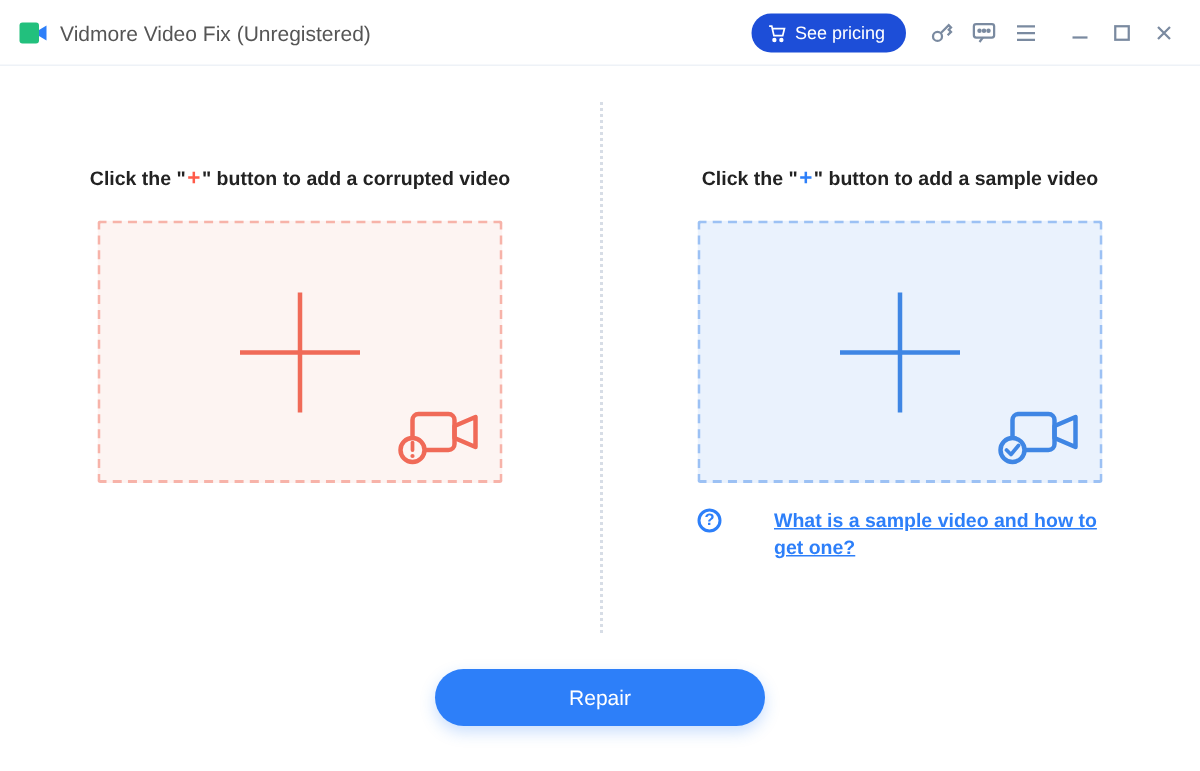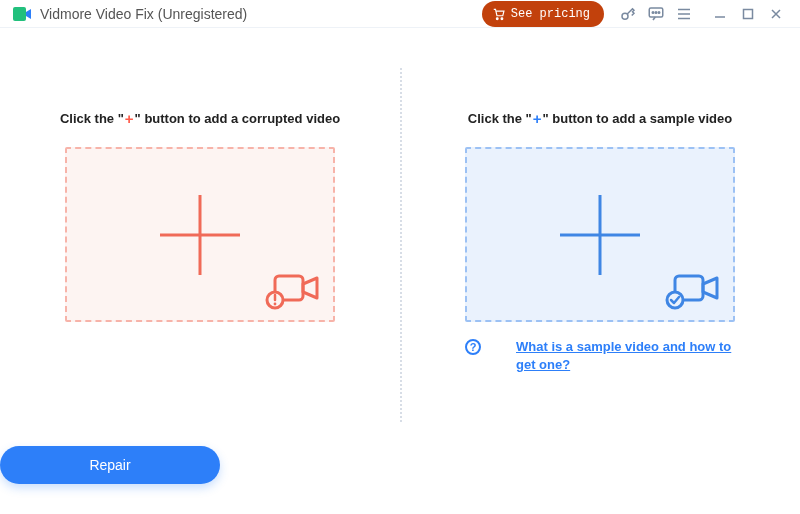--- a/index.html
+++ b/index.html
@@ -6,49 +6,48 @@
   body {
     font-family: "Segoe UI", Arial, sans-serif;
     width: 800px; height: 514px;
     background: #fff;
     overflow: hidden;
     position: relative;
     color: #333;
   }
   
   .titlebar {
-    height: 28px;
+    height: 44px;
     background: #fff;
     display: flex;
     align-items: center;
     padding: 0 10px 0 12px;
     border-bottom: 1px solid #eef2f7;
   }
   .logo {
     width: 20px; height: 20px;
     margin-right: 8px;
     display: flex; align-items: center; justify-content: center;
   }
   .title-text {
     font-size: 14px;
     color: #555;
     flex: 0 0 auto;
   }
   .tb-spacer { flex: 1; }
   .see-pricing {
-    background: #c2410c;
+    background: #1d4ed8;
     color: #fff;
     border-radius: 16px;
     height: 26px;
     padding: 0 14px 0 10px;
     display: flex; align-items: center;
     font-size: 12px;
     cursor: pointer;
     margin-right: 10px;
-    font-family: Liberation Mono, monospace;
   }
   .see-pricing svg { margin-right: 5px; }
   .tb-icon {
     width: 28px; height: 28px;
     display: flex; align-items: center; justify-content: center;
     color: #7a8aa0;
     cursor: pointer;
   }
   .tb-sep { width: 8px; }
   
@@ -149,20 +148,21 @@
     line-height: 1.35;
     cursor: pointer;
     margin-left: 27px;
   }
   
   
   .footer {
     height: 74px;
     display: flex;
     align-items: flex-start;
+    justify-content: center;
     padding-top: 6px;
   }
   .repair-btn {
     width: 220px;
     height: 38px;
     border-radius: 20px;
     background: #2d7ff9;
     color: #fff;
     font-size: 14px;
     display: flex; align-items: center; justify-content: center;

